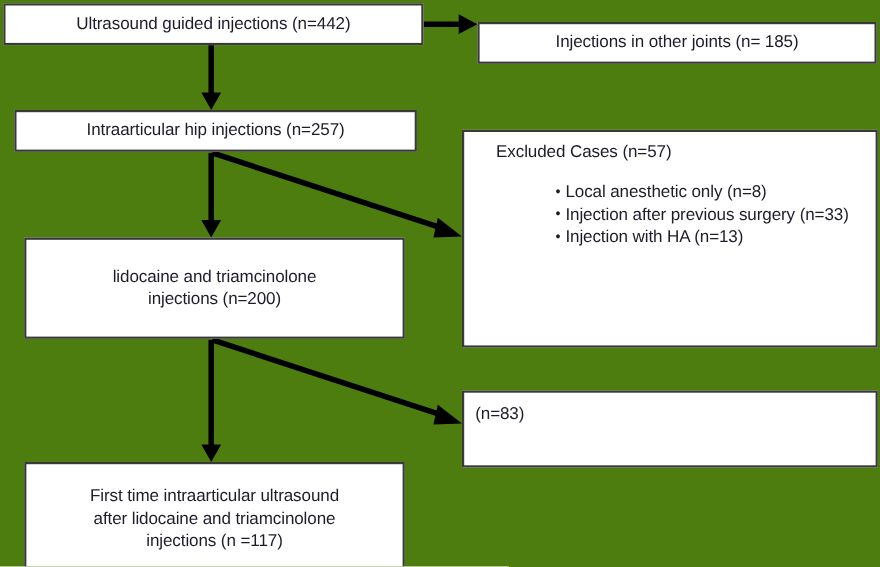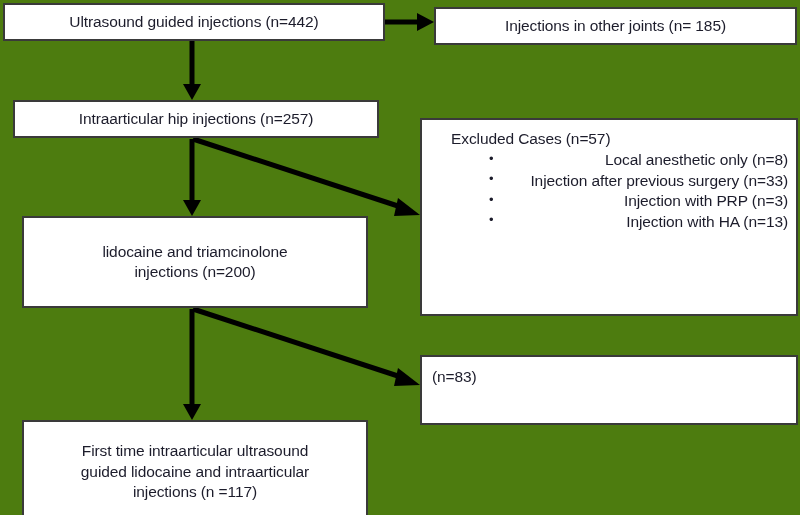--- a/index.html
+++ b/index.html
@@ -33,33 +33,32 @@
   .node .txt { width: 100%; }
   .node.left-align {
     justify-content: flex-start;
     text-align: left;
     align-items: flex-start;
     padding: 9px 8px 8px 10px;
   }
 
   
   #node-root      { left: 3px;   top: 3px;   width: 382px; height: 38px; }
-  #node-other     { left: 434px; top: 7px;   width: 363px; height: 38px; }
+  #node-other     { left: 434px; top: 20px;   width: 363px; height: 38px; }
   #node-hip       { left: 13px;  top: 100px; width: 366px; height: 38px; }
   #node-excluded  { left: 420px; top: 118px; width: 378px; height: 198px; padding-left: 29px; }
   #node-lidocaine { left: 22px;  top: 216px; width: 346px; height: 92px; }
   #node-repeat    { left: 420px; top: 355px; width: 378px; height: 70px; }
   #node-first     { left: 22px;  top: 420px; width: 346px; height: 104px; }
 
   .excluded-title { margin: 0 0 1px 0; }
   .bullets {
     list-style: none;
-    margin: 0;
+    margin: 16px;
     padding: 0 0 0 38px;
-    text-align: right;
   }
   .bullets li {
     position: relative;
     padding-left: 9px;
     margin: 0;
   }
   .bullets li::before {
     content: "\2022";
     position: absolute;
     left: 0;
@@ -132,21 +131,20 @@
   <div class="node" id="node-hip">
     <span class="txt">Intraarticular hip injections (n=257)</span>
   </div>
 
   <div class="node left-align" id="node-excluded">
     <div class="txt">
       <div class="excluded-title">Excluded Cases (n=57)</div>
       <ul class="bullets">
         <li>Local anesthetic only (n=8)</li>
         <li>Injection after previous surgery (n=33)</li>
-        <li>Injection with PRP (n=3)</li>
         <li>Injection with HA (n=13)</li>
       </ul>
     </div>
   </div>
 
   <div class="node" id="node-lidocaine">
     <div class="txt">
       <div>lidocaine and triamcinolone</div>
       <div>injections (n=200)</div>
     </div>
@@ -154,18 +152,18 @@
 
   <div class="node left-align" id="node-repeat">
     <div class="txt repeat-text">
       <div>(n=83)</div>
     </div>
   </div>
 
   <div class="node" id="node-first">
     <div class="txt">
       <div>First time intraarticular ultrasound</div>
-      <div>guided  lidocaine and intraarticular</div>
+      <div>after  lidocaine and triamcinolone</div>
       <div>injections (n =117)</div>
     </div>
   </div>
 
 </div>
 
 </body></html>

